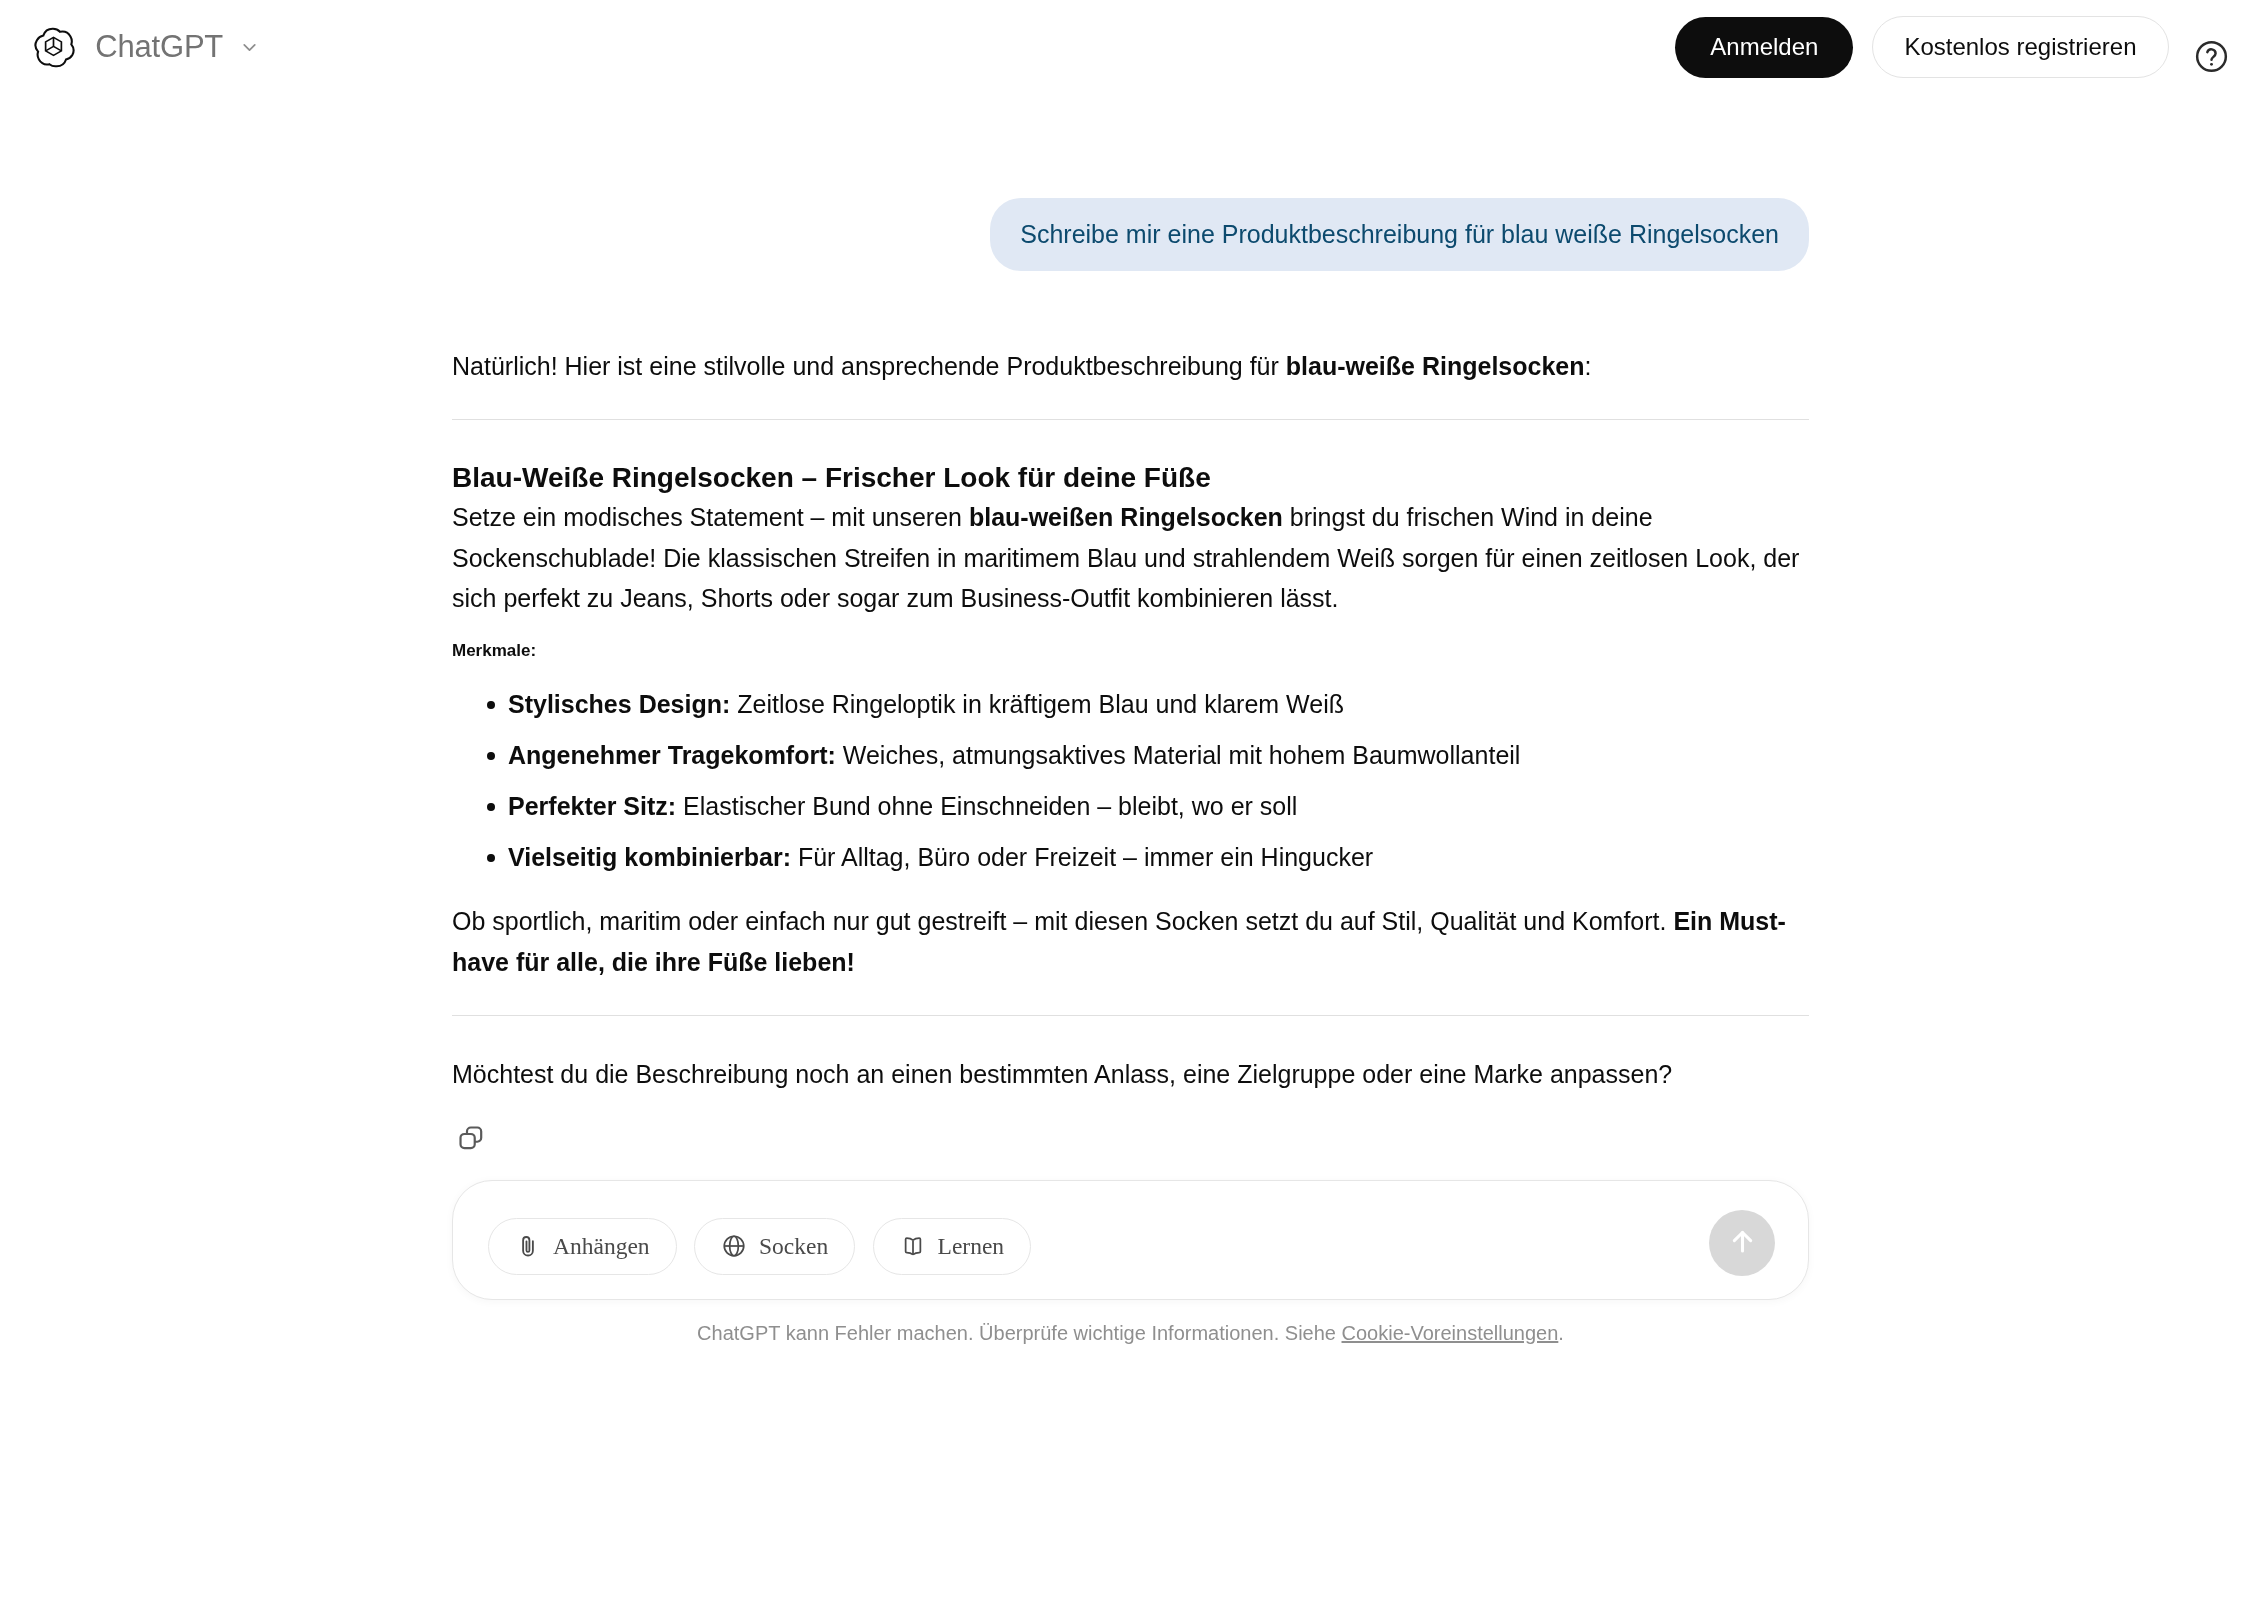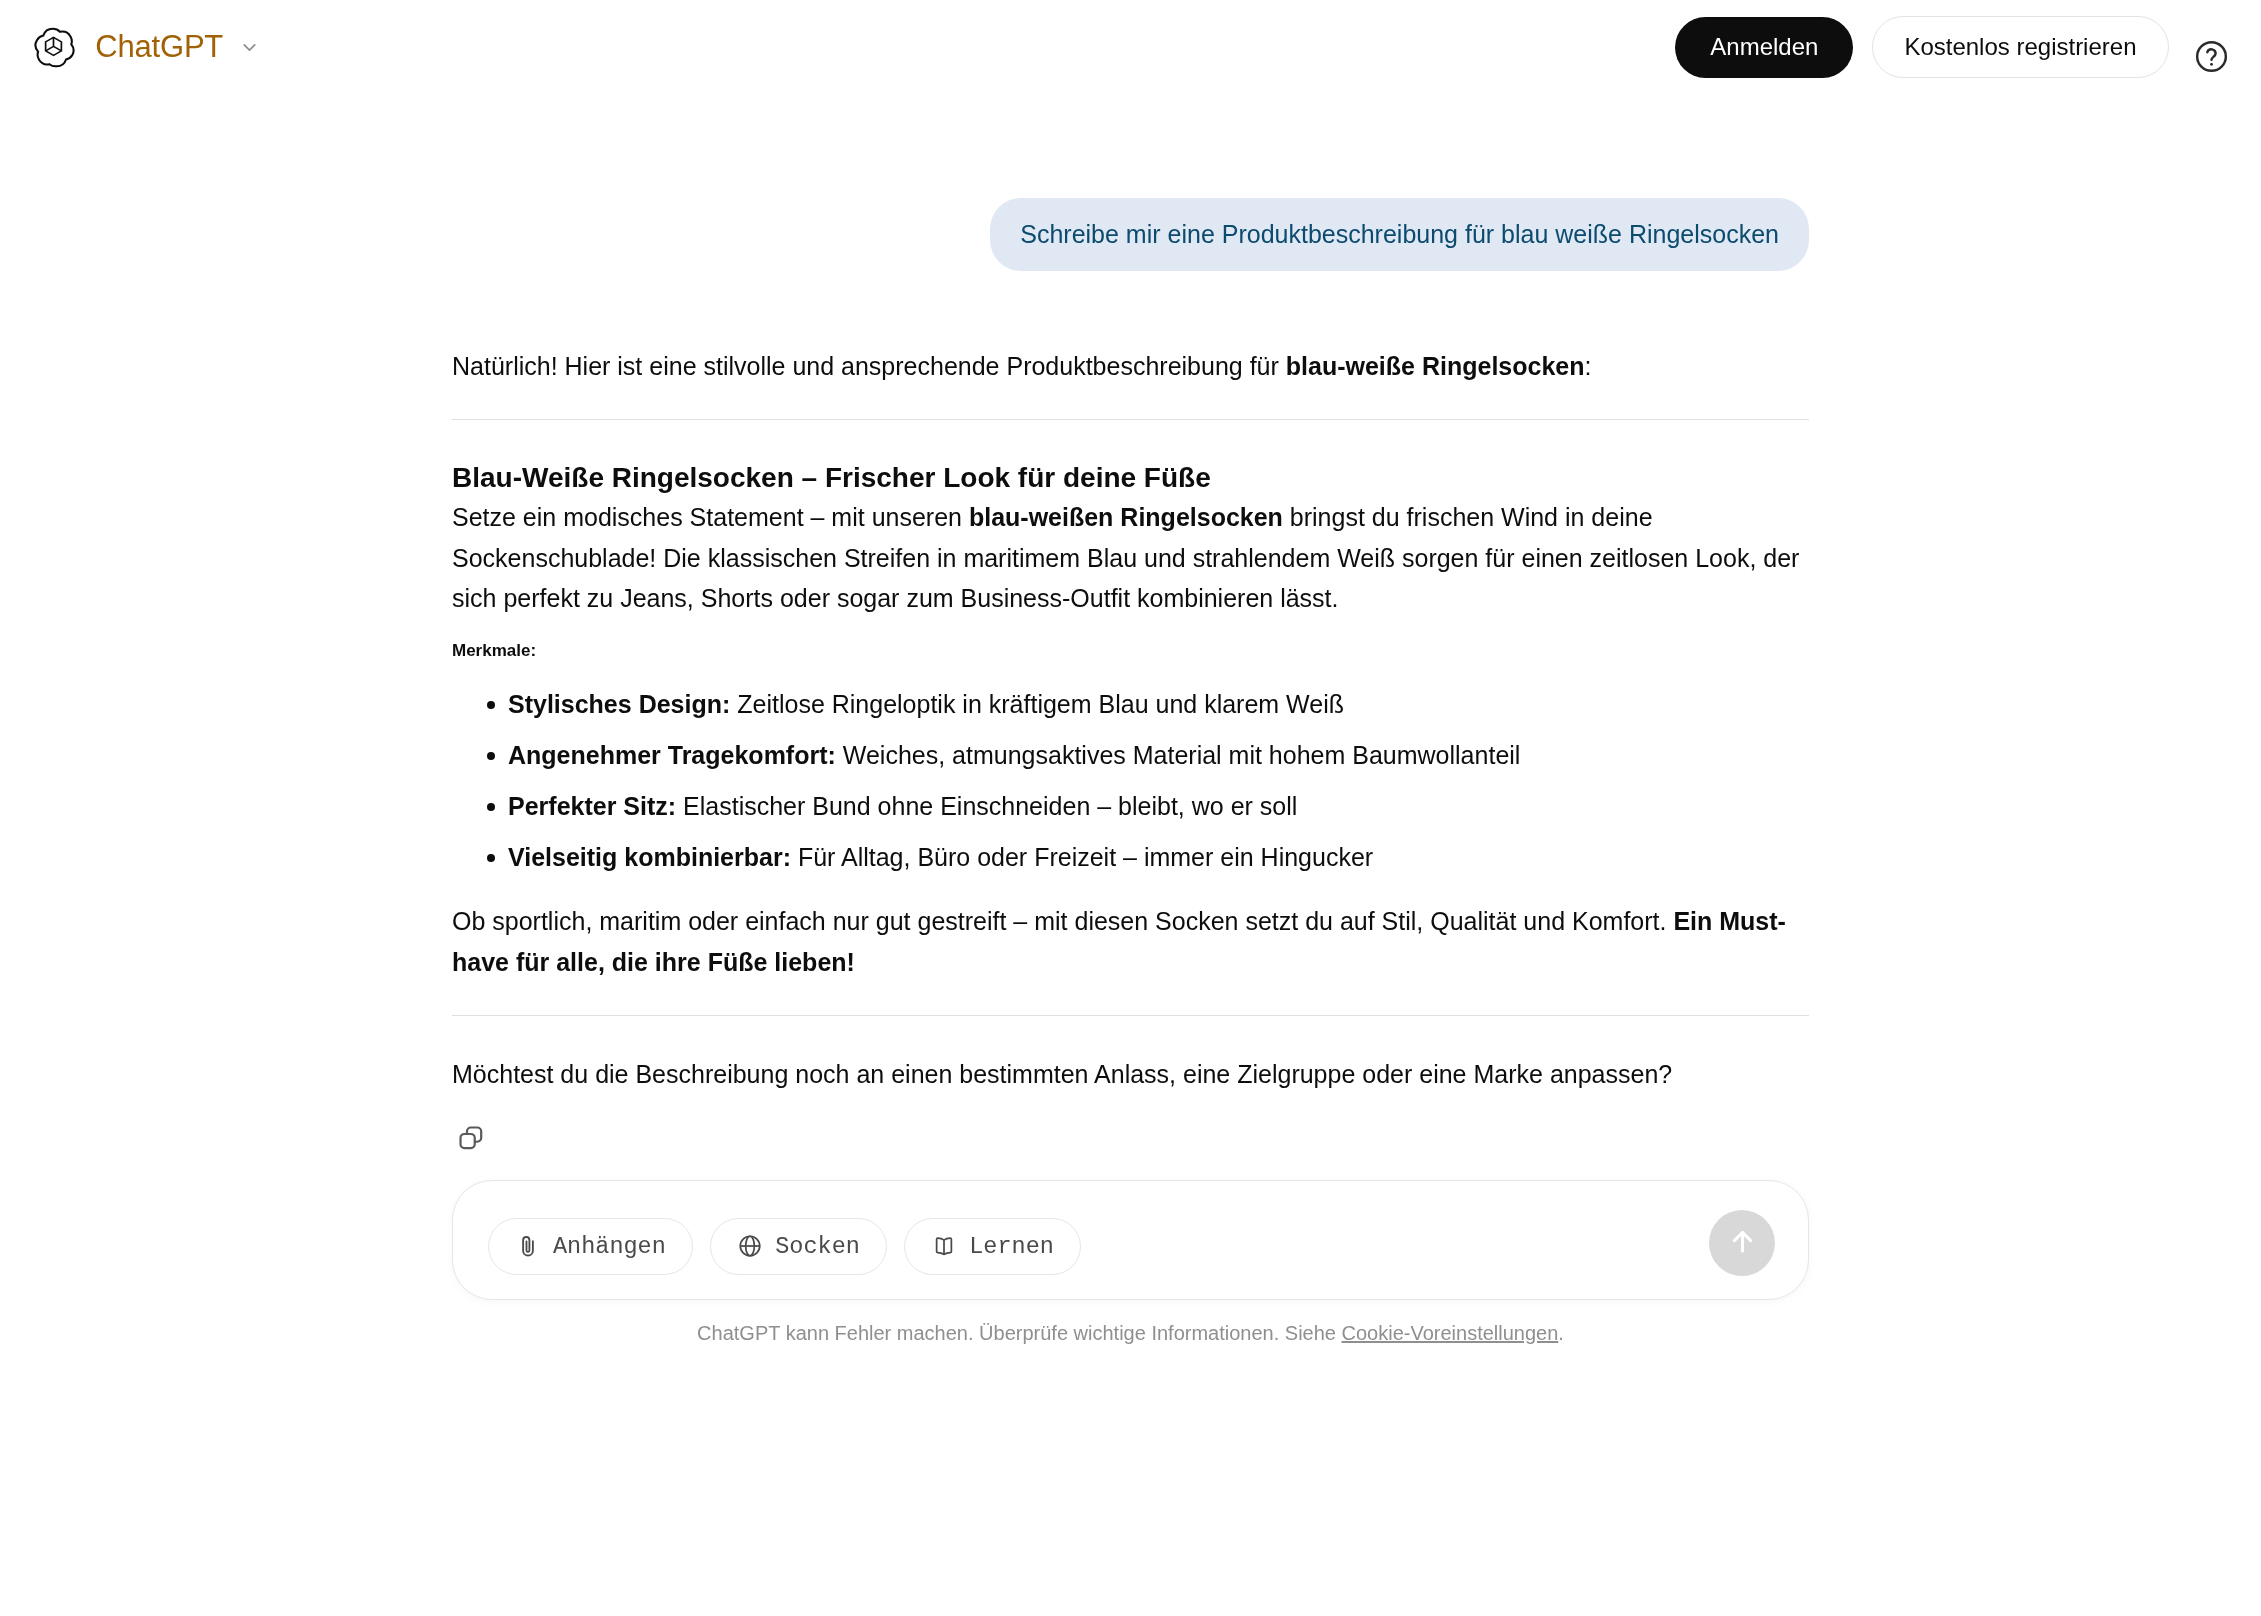--- a/index.html
+++ b/index.html
@@ -28,21 +28,21 @@
     align-items: center;
     gap: 19px;
     padding: 7px 12px 7px 8.7px;
     border-radius: 12px;
     cursor: pointer;
   }
   .brand-logo { width: 45px; height: 45px; display: block; }
   .brand-name {
     font-size: 31px;
     letter-spacing: -0.2px;
-    color: #a16207;
+    color: #737373;
   }
   .chev { width: 21px; height: 21px; display: block; margin-left: -3.5px; }
 
   .topbar-right {
     margin-left: auto;
     display: flex;
     align-items: flex-end;
     gap: 19px;
   }
   .btn-primary {
@@ -178,21 +178,21 @@
   .chips { display: flex; gap: 17.4px; align-items: center; }
   .chip {
     display: inline-flex;
     align-items: center;
     gap: 12px;
     border: 1.3px solid #e6e6e6;
     border-radius: 869px;
     background: #ffffff;
     color: #4a4a4a;
     font-size: 23.5px;
-    font-family: Liberation Mono, monospace;
+    font-family: Liberation Serif, serif;
     padding: 14px 26px;
     cursor: pointer;
     white-space: nowrap;
   }
   .chip svg { display: block; }
   .send-btn {
     position: absolute;
     right: 33px;
     bottom: 22.6px;
     width: 66px; height: 66px;

